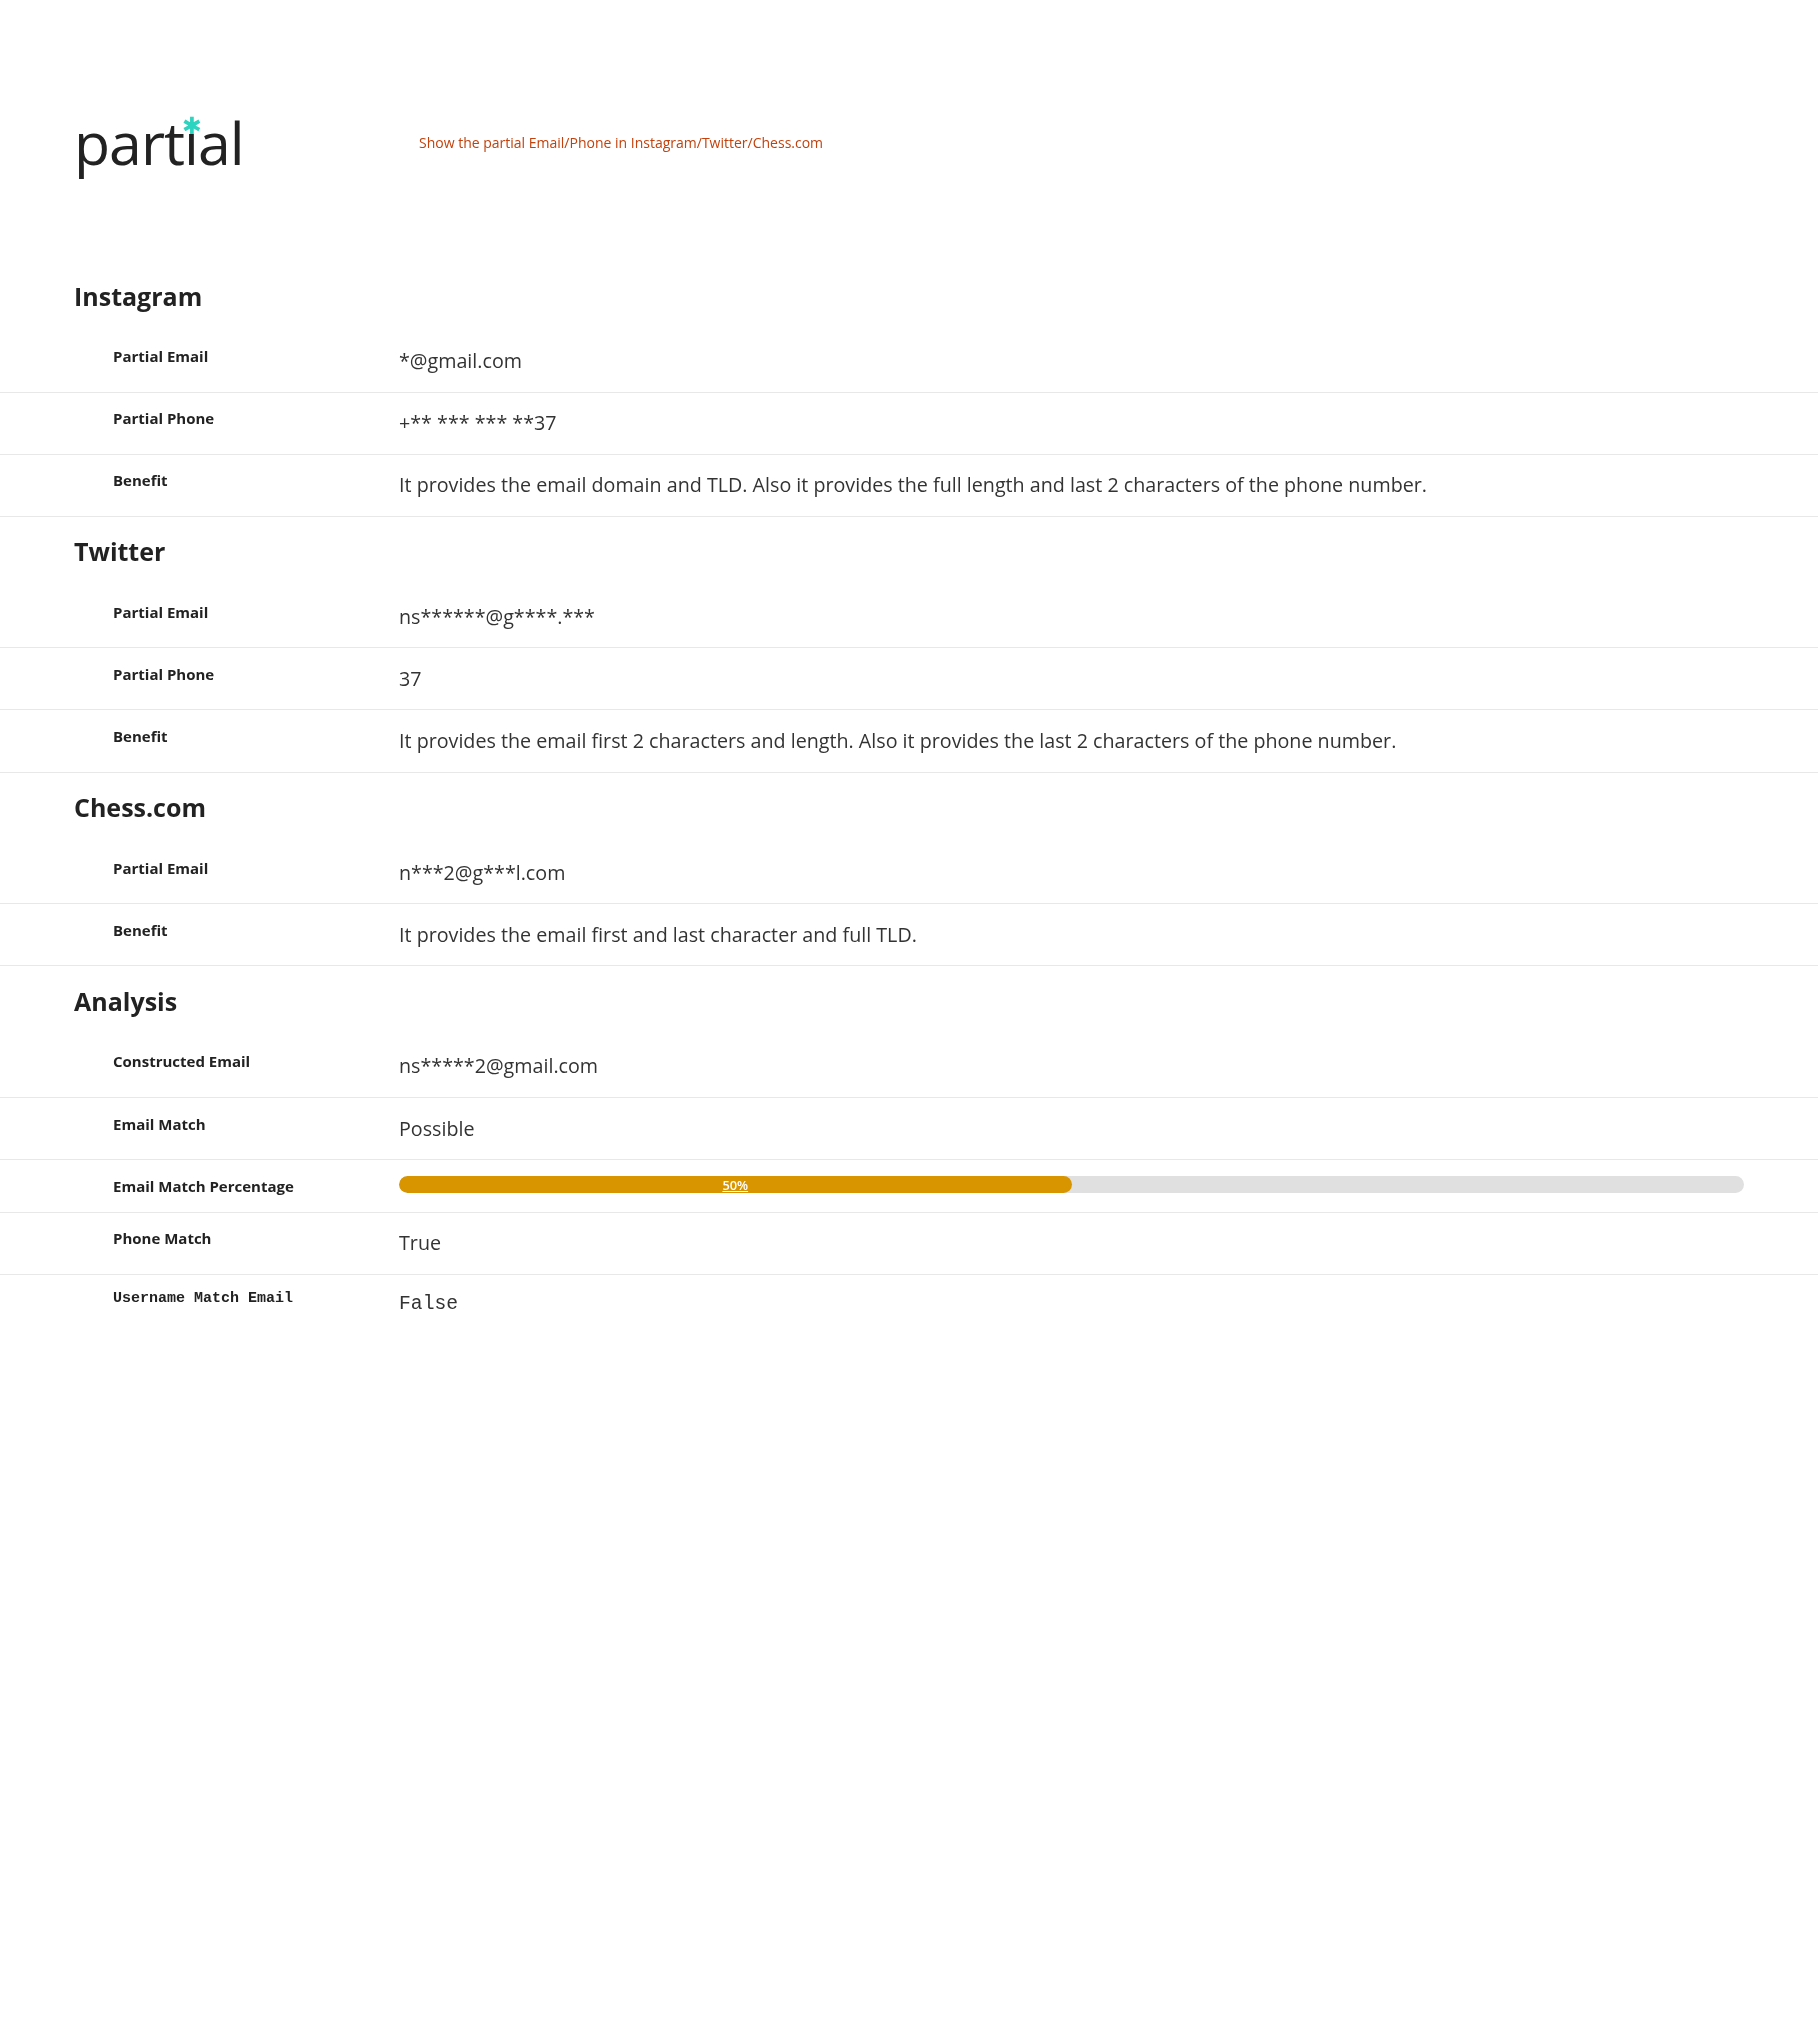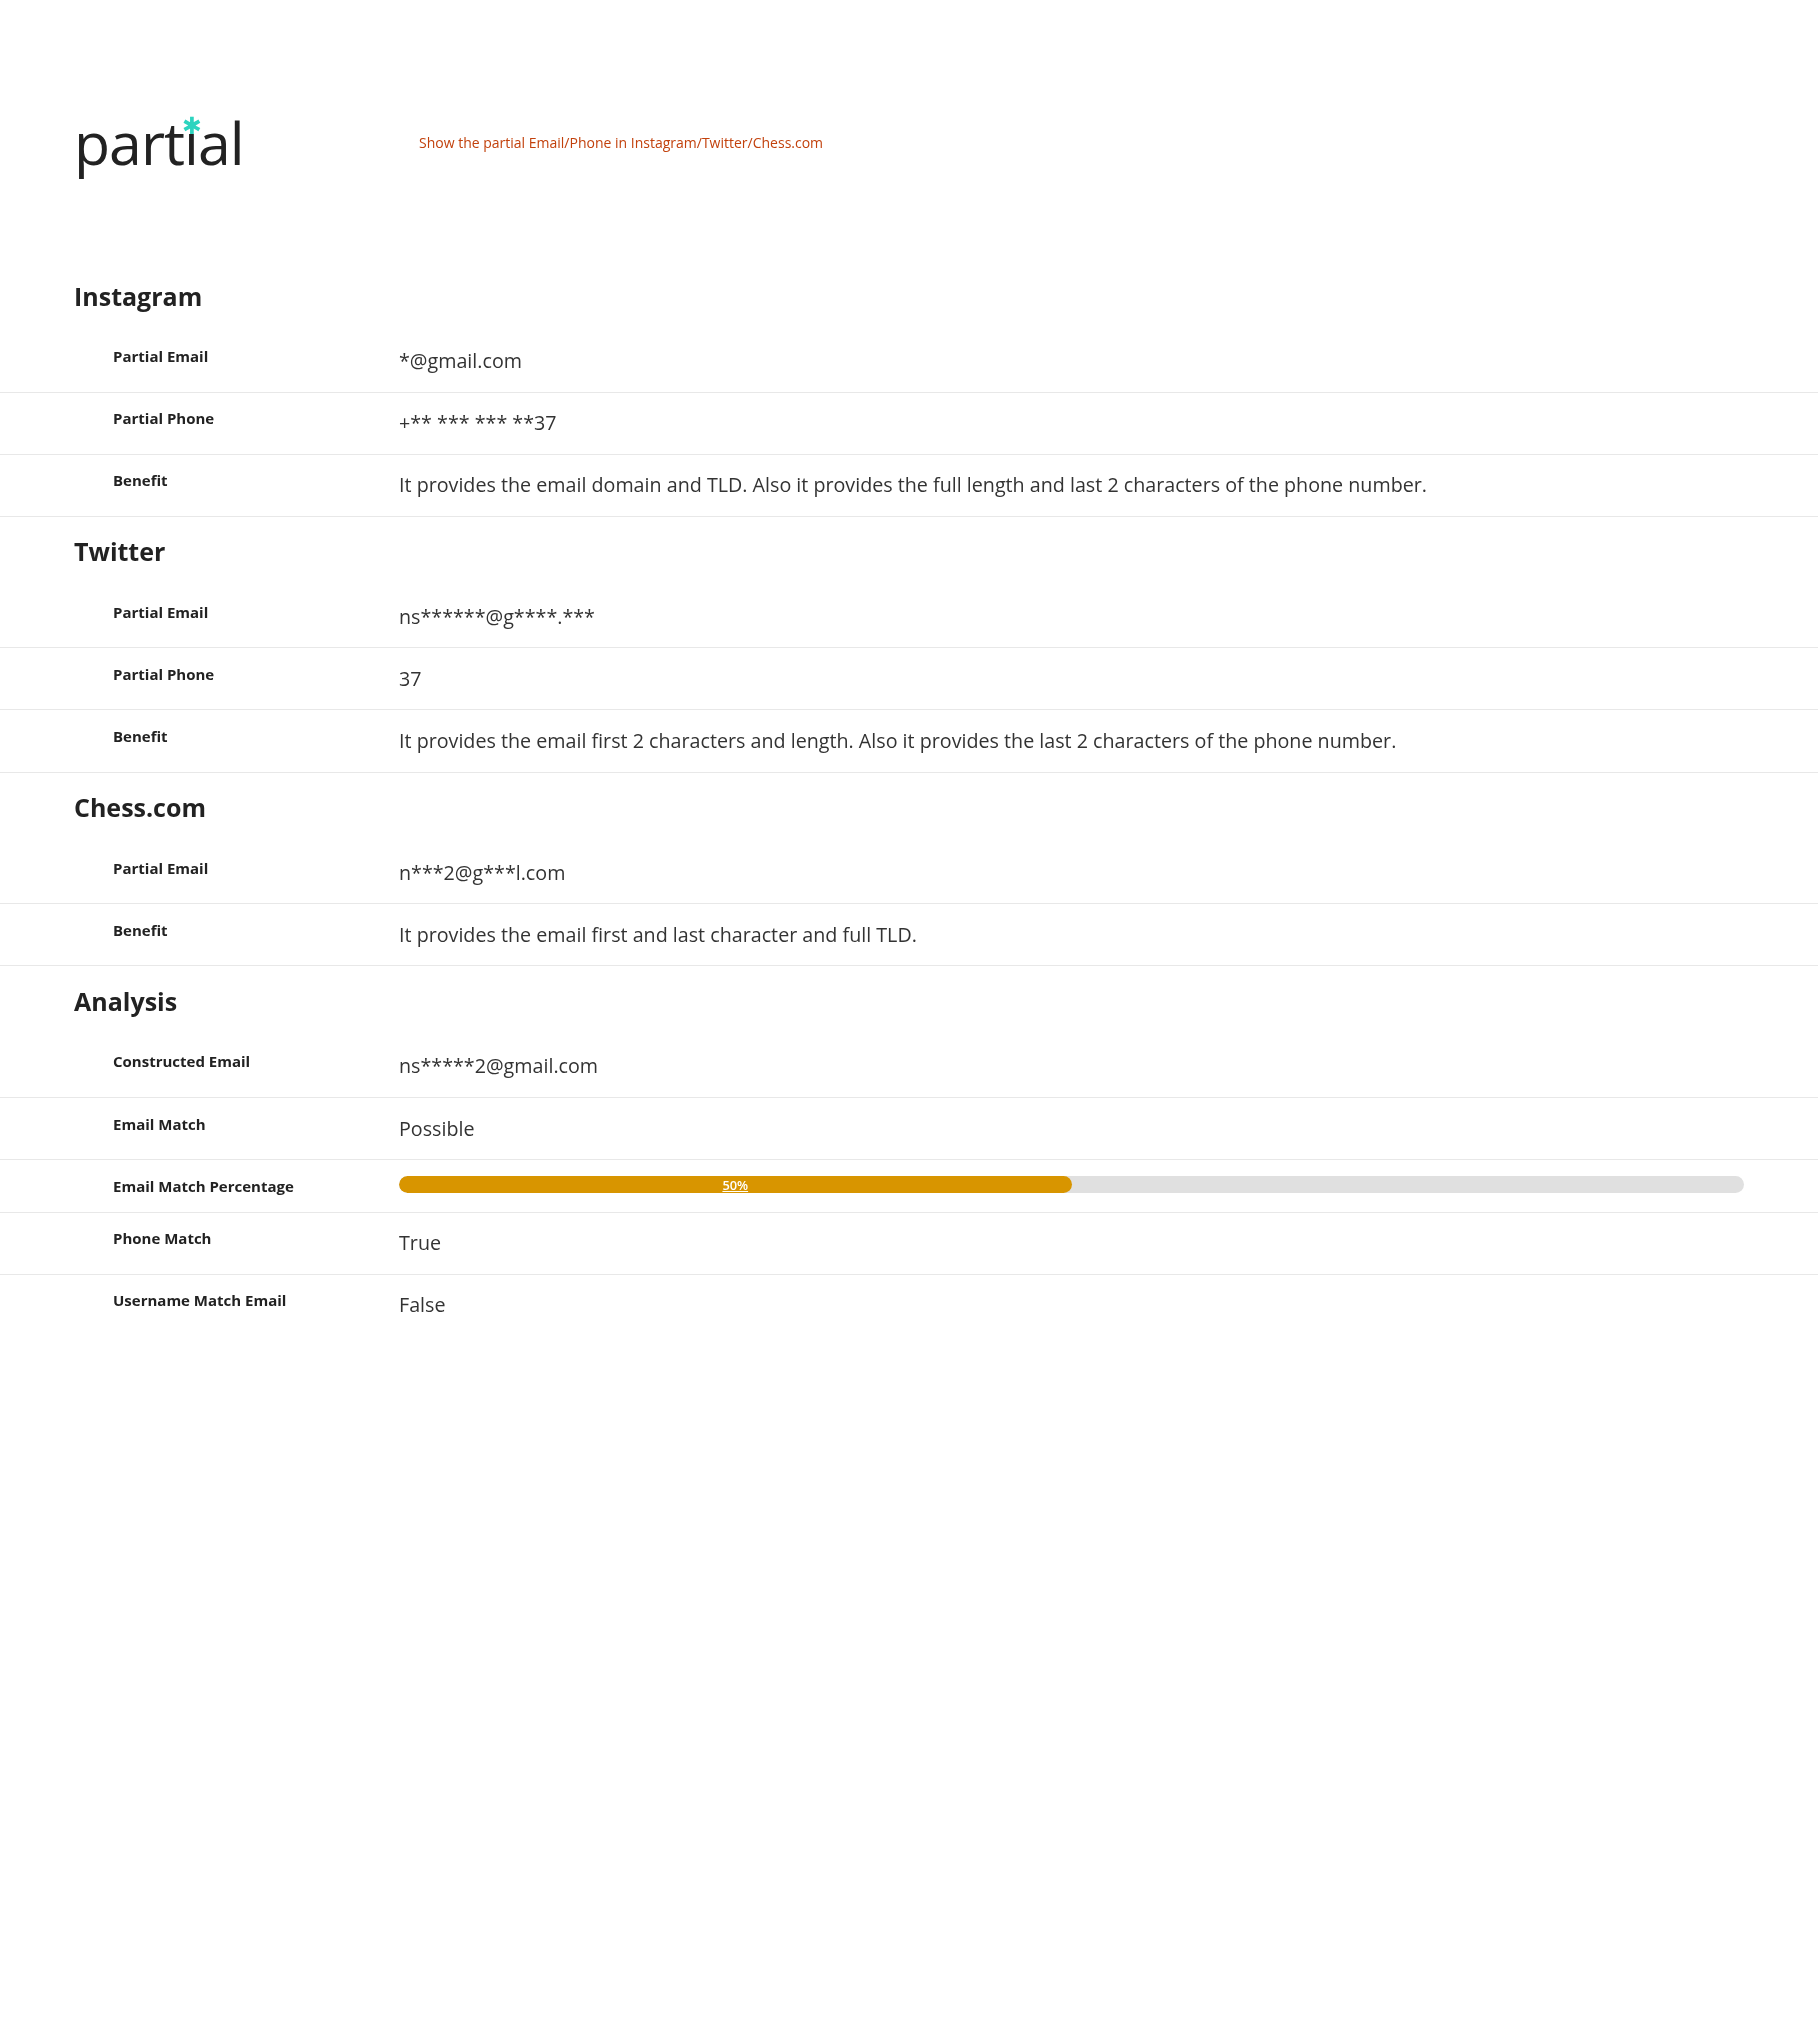--- a/index.html
+++ b/index.html
@@ -162,19 +162,19 @@
         <div class="progress-fill" style="width:50%">
           <span>50%</span>
         </div>
       </div>
     </div>
   </div>
   <div class="row">
     <div class="row-label">Phone Match</div>
     <div class="row-value">True</div>
   </div>
-  <div class="row" style="border-bottom:none;">
+  <div class="row" style="border-bottom:none;font-family:Liberation Mono, monospace;">
     <div class="row-label">Username Match Email</div>
     <div class="row-value">False</div>
   </div>
 
 </div>
 
 
 </body></html>

